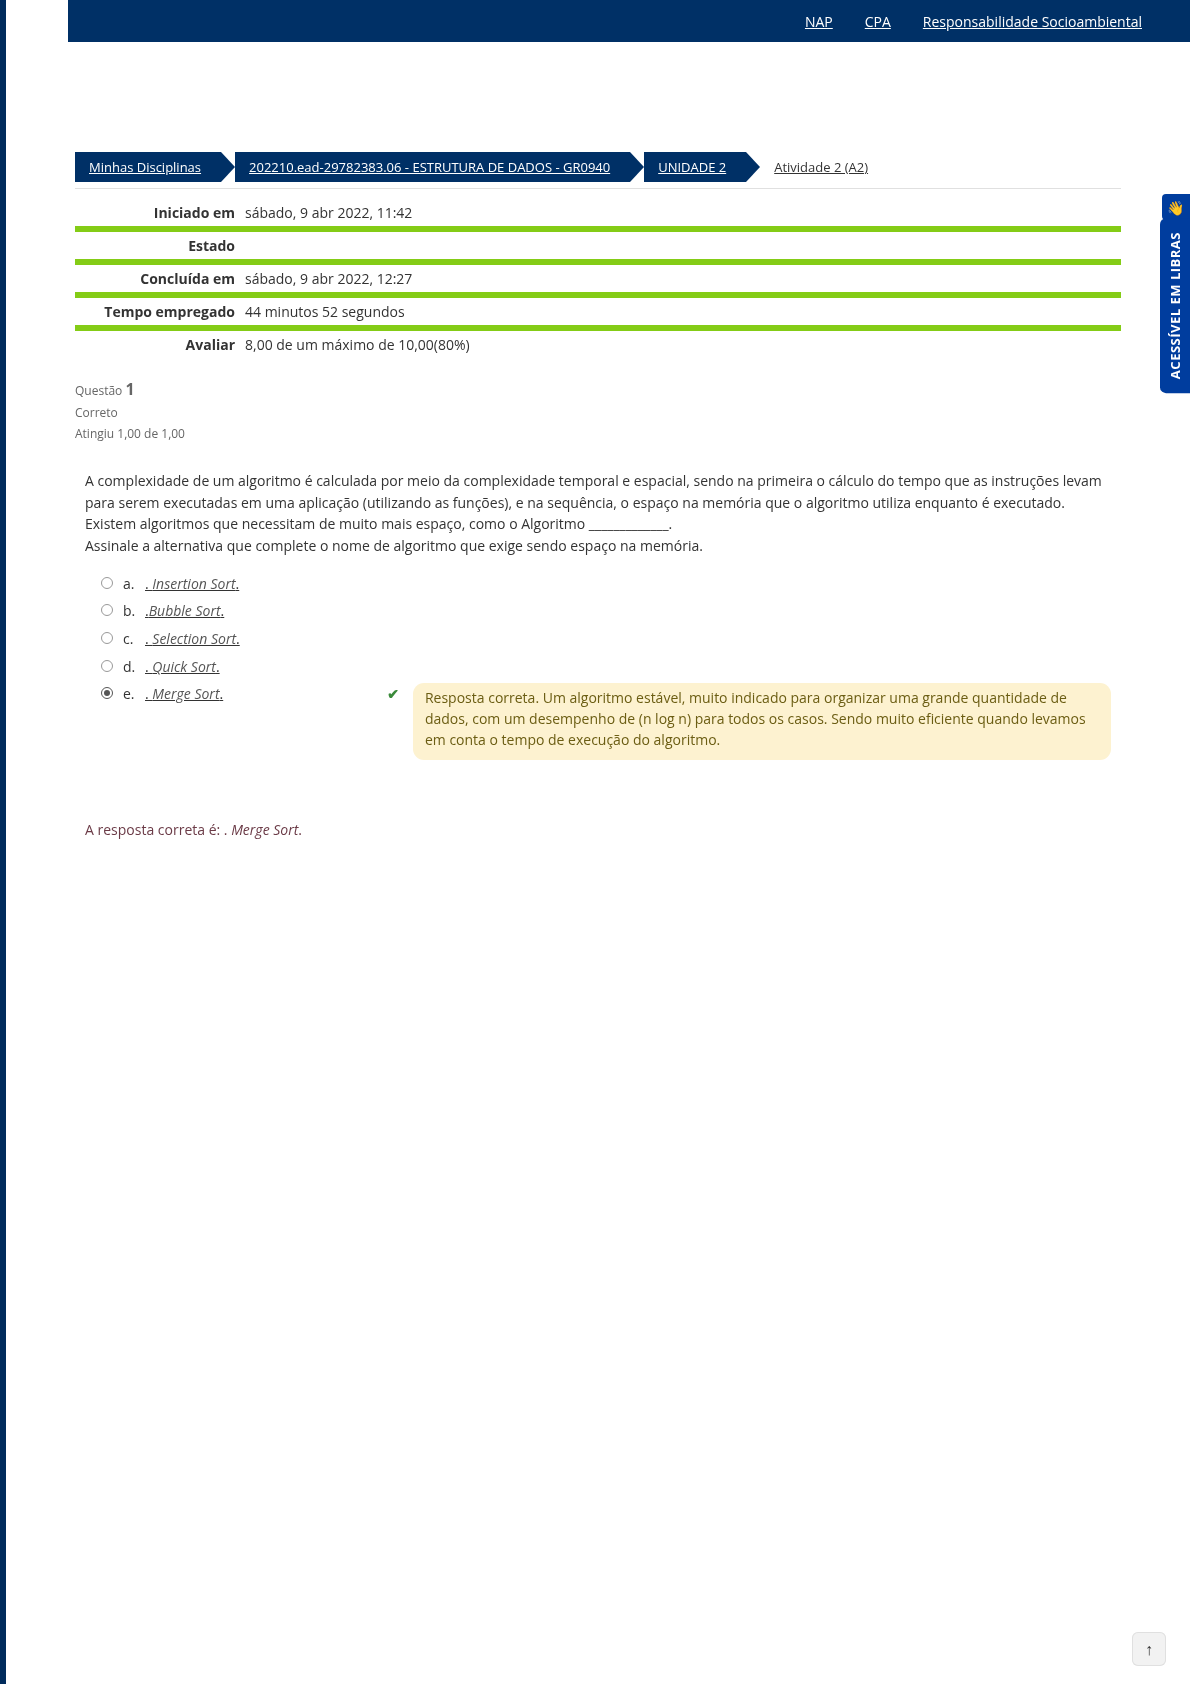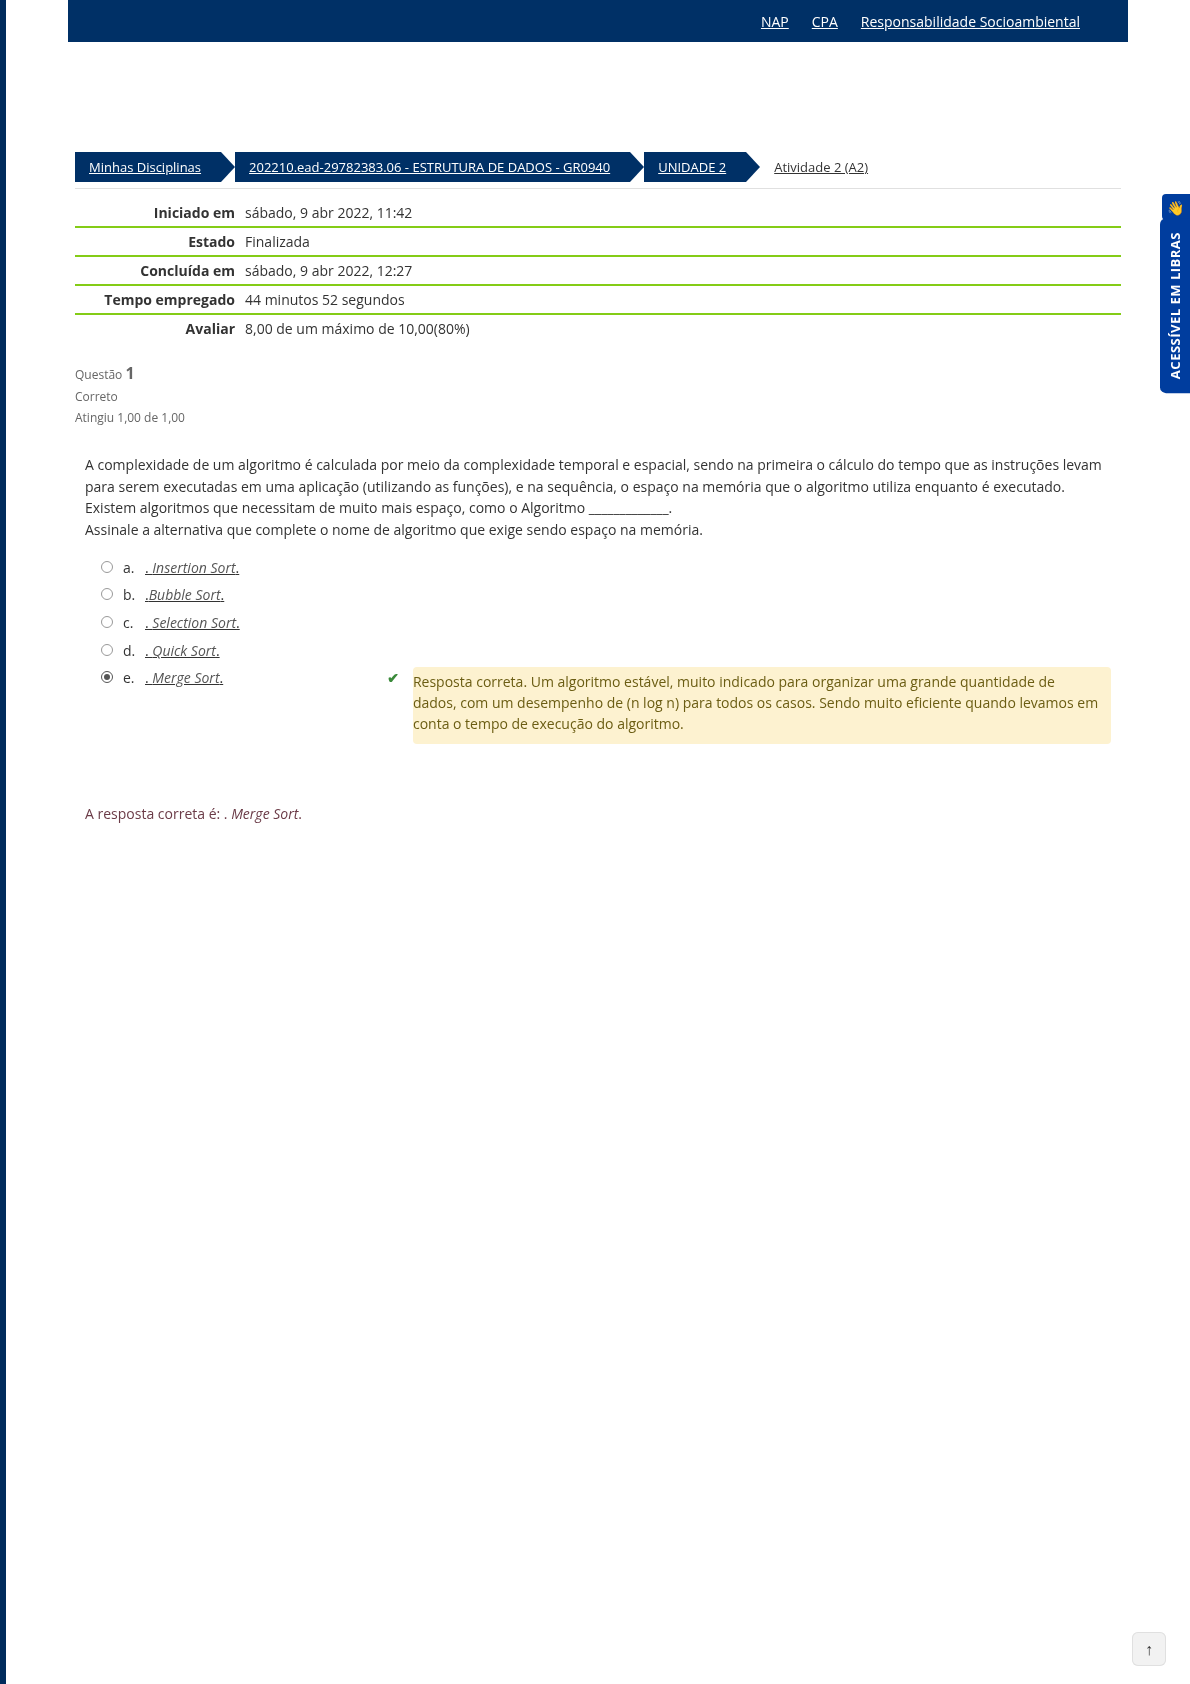--- a/index.html
+++ b/index.html
@@ -22,23 +22,22 @@
       position: relative;
     }
     .top-nav {
       background: #003066;
       color: #fff;
       height: 42px;
       display: flex;
       align-items: center;
       justify-content: flex-end;
       padding: 0 48px 0 0;
-      gap: 23px;
+      gap: 32px;
       margin-left: 62px;
-      margin-right: 62px;
     }
     .top-nav a {
       color: #fff;
       text-decoration: underline;
       font-size: 14px;
     }
     .content {
       margin: 0 69px;
       padding-top: 110px;
     }
@@ -84,21 +83,21 @@
       margin-top:6px;
       margin-bottom:6px;
     }
 
     .review-table {
       width: 100%;
       margin-top: 10px;
     }
     .review-row {
       display: flex;
-      border-bottom: 2px solid #84cc16;
+      border-bottom: 6px solid #84cc16;
       padding: 4px 0;
     }
     .review-row:last-child { border-bottom: none; }
     .review-label {
       width: 170px;
       text-align: right;
       font-weight: 700;
       padding-right: 10px;
       color: #333;
     }
@@ -170,22 +169,22 @@
     .check-icon {
       color: #3a8a3a;
       margin-left: 164px;
       margin-right: 14px;
       font-weight:700;
       flex-shrink:0;
     }
     .feedback-box {
       background: #fdf2d0;
       color: #6b5d13;
-      padding: 4px 10px 10px 0;
-      border-radius: 4px;
+      padding: 4px 10px 10px 12px;
+      border-radius: 11px;
       flex: 1;
       font-size: 14px;
       line-height: 1.5;
     }
 
     .correct-answer-box {
       margin-top: 26px;
       padding: 10px 10px;
       color: #6b3b47;
       font-size: 14px;
@@ -260,21 +259,20 @@
     </div>
     <div class="breadcrumb-divider"></div>
 
     <div class="review-table">
       <div class="review-row">
         <div class="review-label">Iniciado em</div>
         <div class="review-value">sábado, 9 abr 2022, 11:42</div>
       </div>
       <div class="review-row">
         <div class="review-label">Estado</div>
-        <div class="review-value">Finalizada</div>
       </div>
       <div class="review-row">
         <div class="review-label">Concluída em</div>
         <div class="review-value">sábado, 9 abr 2022, 12:27</div>
       </div>
       <div class="review-row">
         <div class="review-label">Tempo empregado</div>
         <div class="review-value">44 minutos 52 segundos</div>
       </div>
       <div class="review-row">

